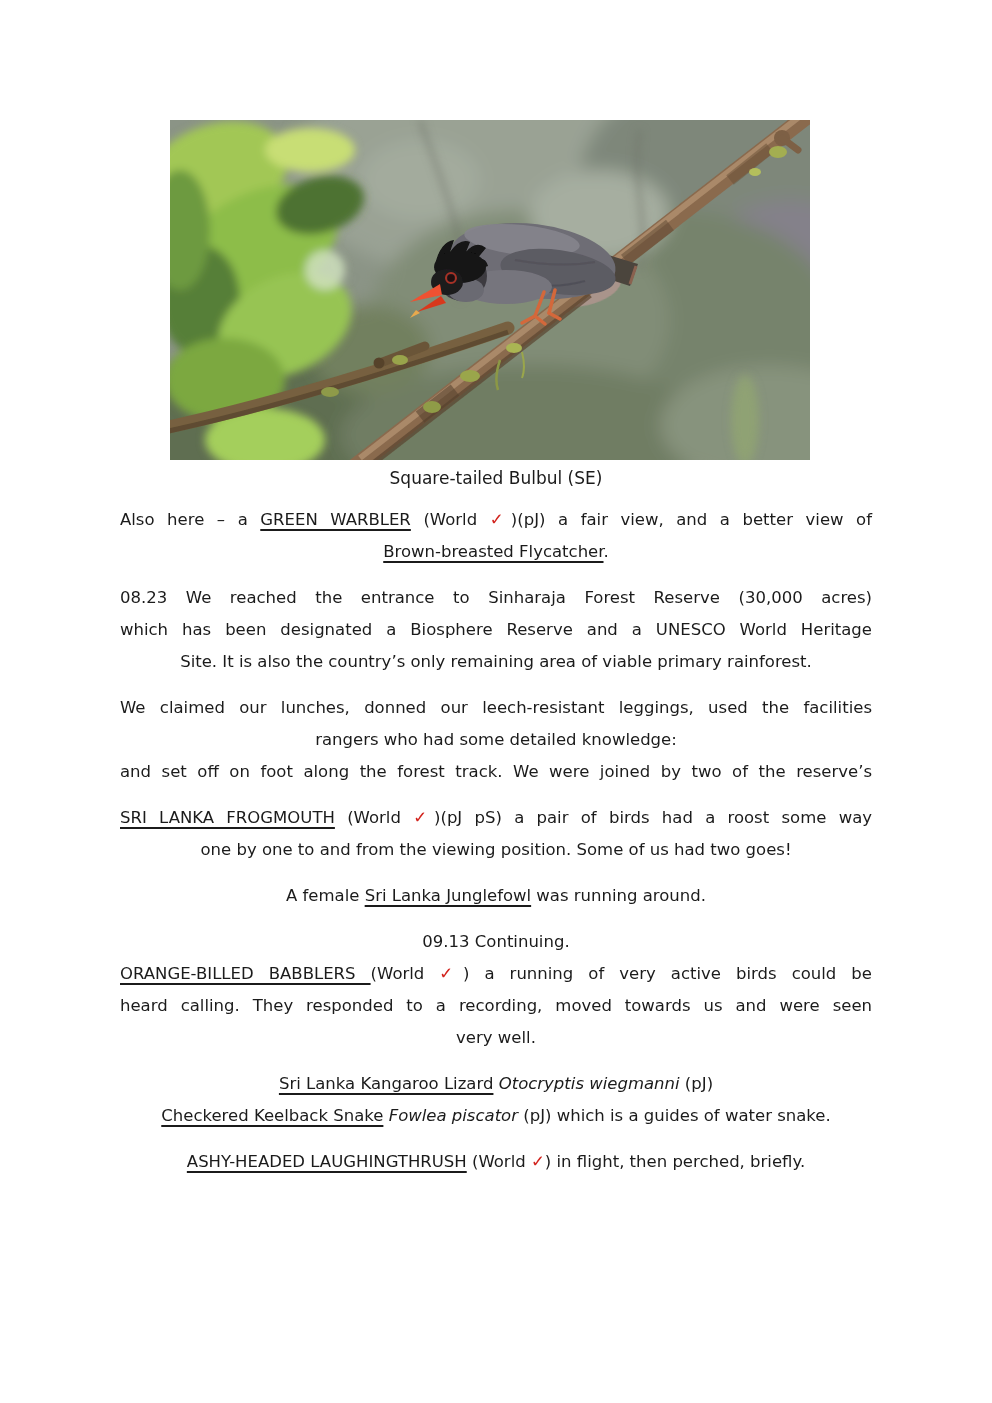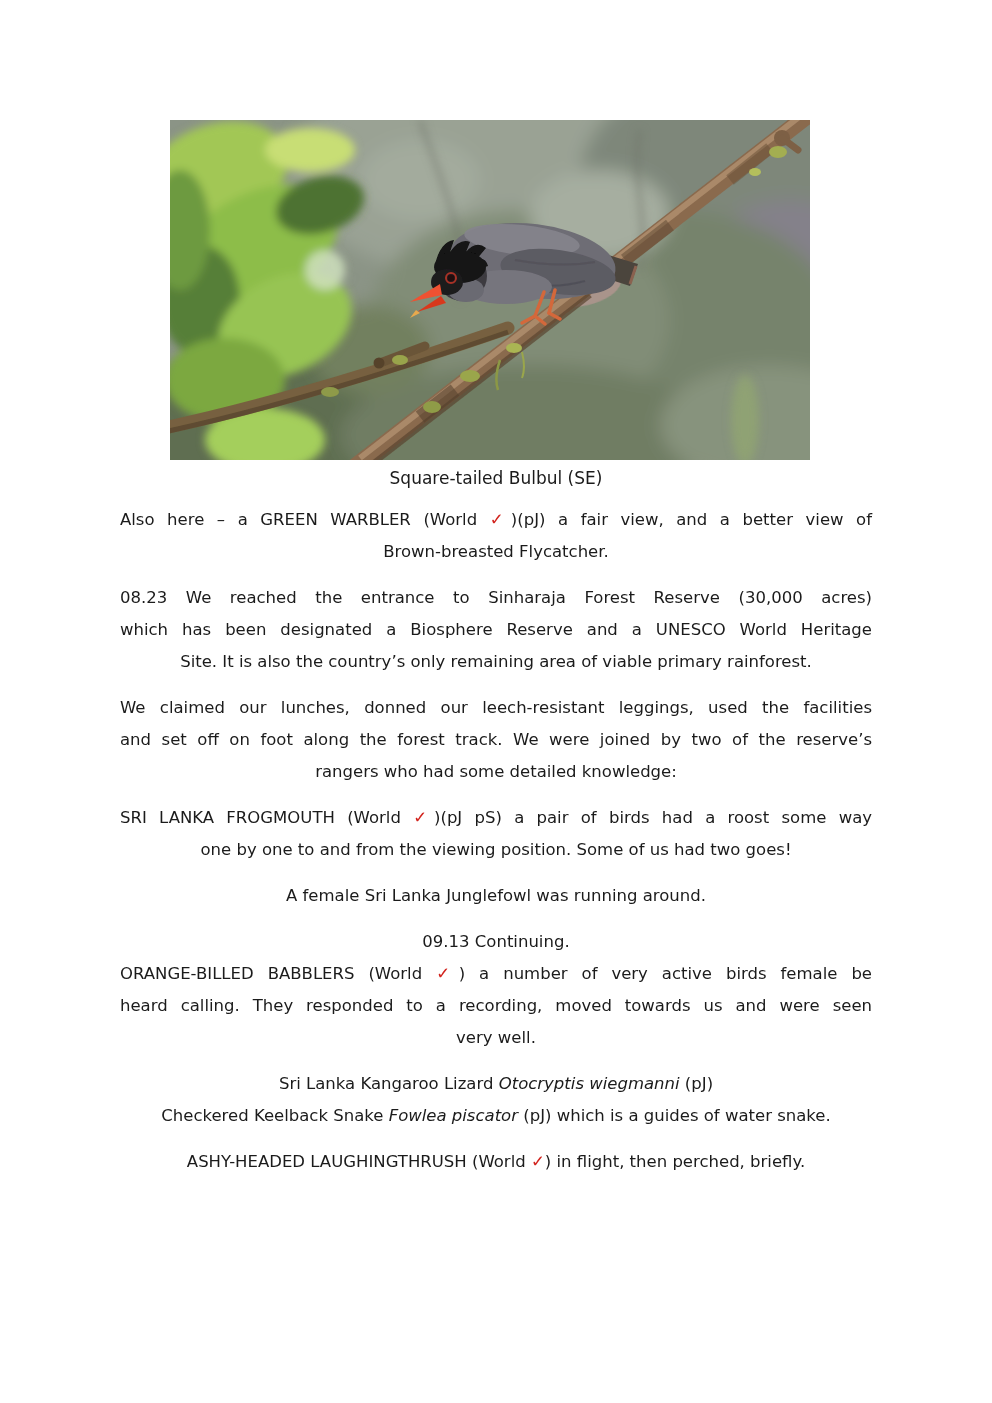--- a/index.html
+++ b/index.html
@@ -31,20 +31,21 @@
   .caption {
     text-align: center;
     line-height: 28px;
     margin-bottom: 12px;
     font-size: 17px;
   }
   .para { margin: 0 0 14px 0; }
   .line { line-height: 32px; text-align: center; }
   .line.j { text-align: justify; text-align-last: justify; }
   .u {
+    text-decoration: underline;
     text-decoration-thickness: 1.6px;
     text-underline-offset: 4px;
   }
   .i { font-style: italic; }
   .check { font-weight: bold; }
 </style>
 </head>
 <body>
 
 <div class="page">
@@ -168,33 +169,33 @@
           <div class="line j"><span>Also here – a </span><span class="u">GREEN WARBLER</span><span> (World </span><span class="check" style="color: rgb(210, 35, 29);">✓</span><span>)(pJ) a fair view, and a better view of</span></div>
           <div class="line"><span class="u">Brown-breasted Flycatcher</span><span>.</span></div>
         </div>
         <div class="para">
           <div class="line j"><span>08.23 We reached the entrance to Sinharaja Forest Reserve (30,000 acres)</span></div>
           <div class="line j"><span>which has been designated a Biosphere Reserve and a UNESCO World Heritage</span></div>
           <div class="line"><span>Site. It is also the country’s only remaining area of viable primary rainforest.</span></div>
         </div>
         <div class="para">
           <div class="line j"><span>We claimed our lunches, donned our leech-resistant leggings, used the facilities</span></div>
+          <div class="line"><span>rangers who had some detailed knowledge:</span></div>
           <div class="line j"><span>and set off on foot along the forest track. We were joined by two of the reserve’s</span></div>
-          <div class="line"><span>rangers who had some detailed knowledge:</span></div>
         </div>
         <div class="para">
           <div class="line j"><span class="u">SRI LANKA FROGMOUTH</span><span> (World </span><span class="check" style="color: rgb(210, 35, 29);">✓</span><span>)(pJ pS) a pair of birds had a roost some way</span></div>
           <div class="line"><span>one by one to and from the viewing position. Some of us had two goes!</span></div>
         </div>
         <div class="para">
           <div class="line"><span>A female </span><span class="u">Sri Lanka Junglefowl</span><span> was running around.</span></div>
         </div>
         <div class="para">
           <div class="line"><span>09.13 Continuing.</span></div>
-          <div class="line j"><span class="u">ORANGE-BILLED BABBLERS </span><span>(World </span><span class="check" style="color: rgb(210, 35, 29);">✓</span><span>) a number of very active birds female be</span></div>
+          <div class="line j"><span class="u">ORANGE-BILLED BABBLERS </span><span>(World </span><span class="check" style="color: rgb(210, 35, 29);">✓</span><span>) a running of very active birds could be</span></div>
           <div class="line j"><span>heard calling. They responded to a recording, moved towards us and were seen</span></div>
           <div class="line"><span>very well.</span></div>
         </div>
         <div class="para">
           <div class="line"><span class="u">Sri Lanka Kangaroo Lizard</span><span> </span><span class="i">Otocryptis wiegmanni</span><span> (pJ)</span></div>
           <div class="line"><span class="u">Checkered Keelback Snake</span><span> </span><span class="i">Fowlea piscator</span><span> (pJ) which is a guides of water snake.</span></div>
         </div>
         <div class="para">
           <div class="line"><span class="u">ASHY-HEADED LAUGHINGTHRUSH</span><span> (World </span><span class="check" style="color: rgb(210, 35, 29);">✓</span><span>) in flight, then perched, briefly.</span></div>
         </div>

